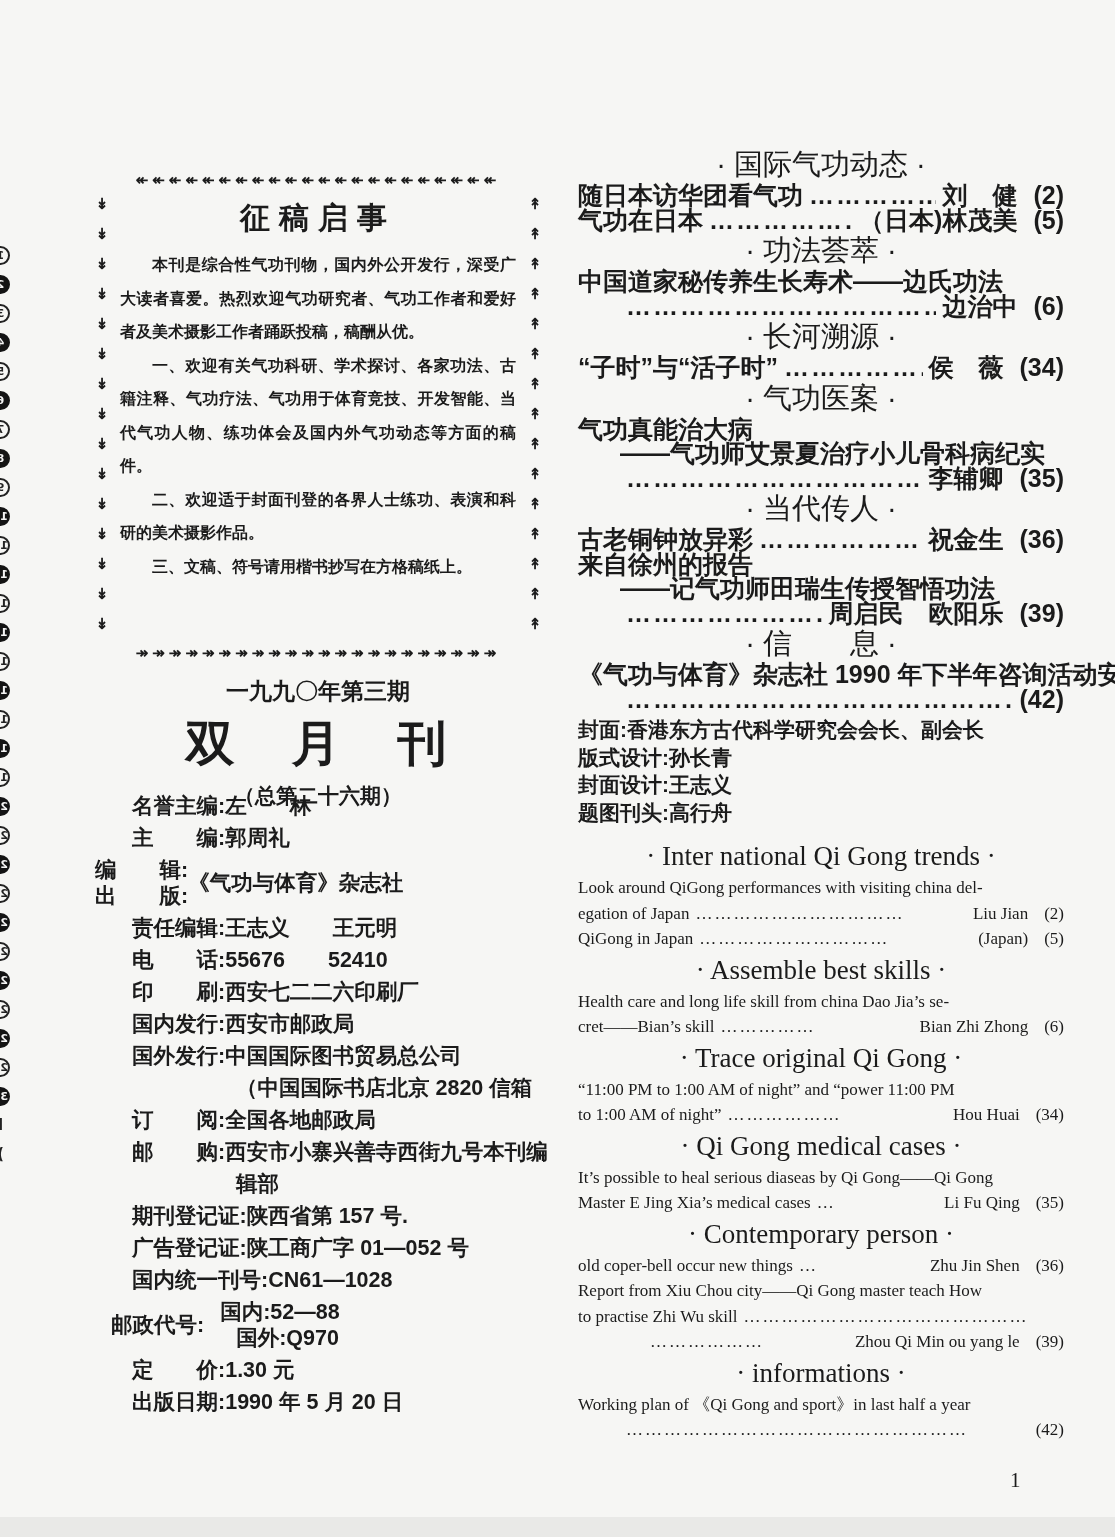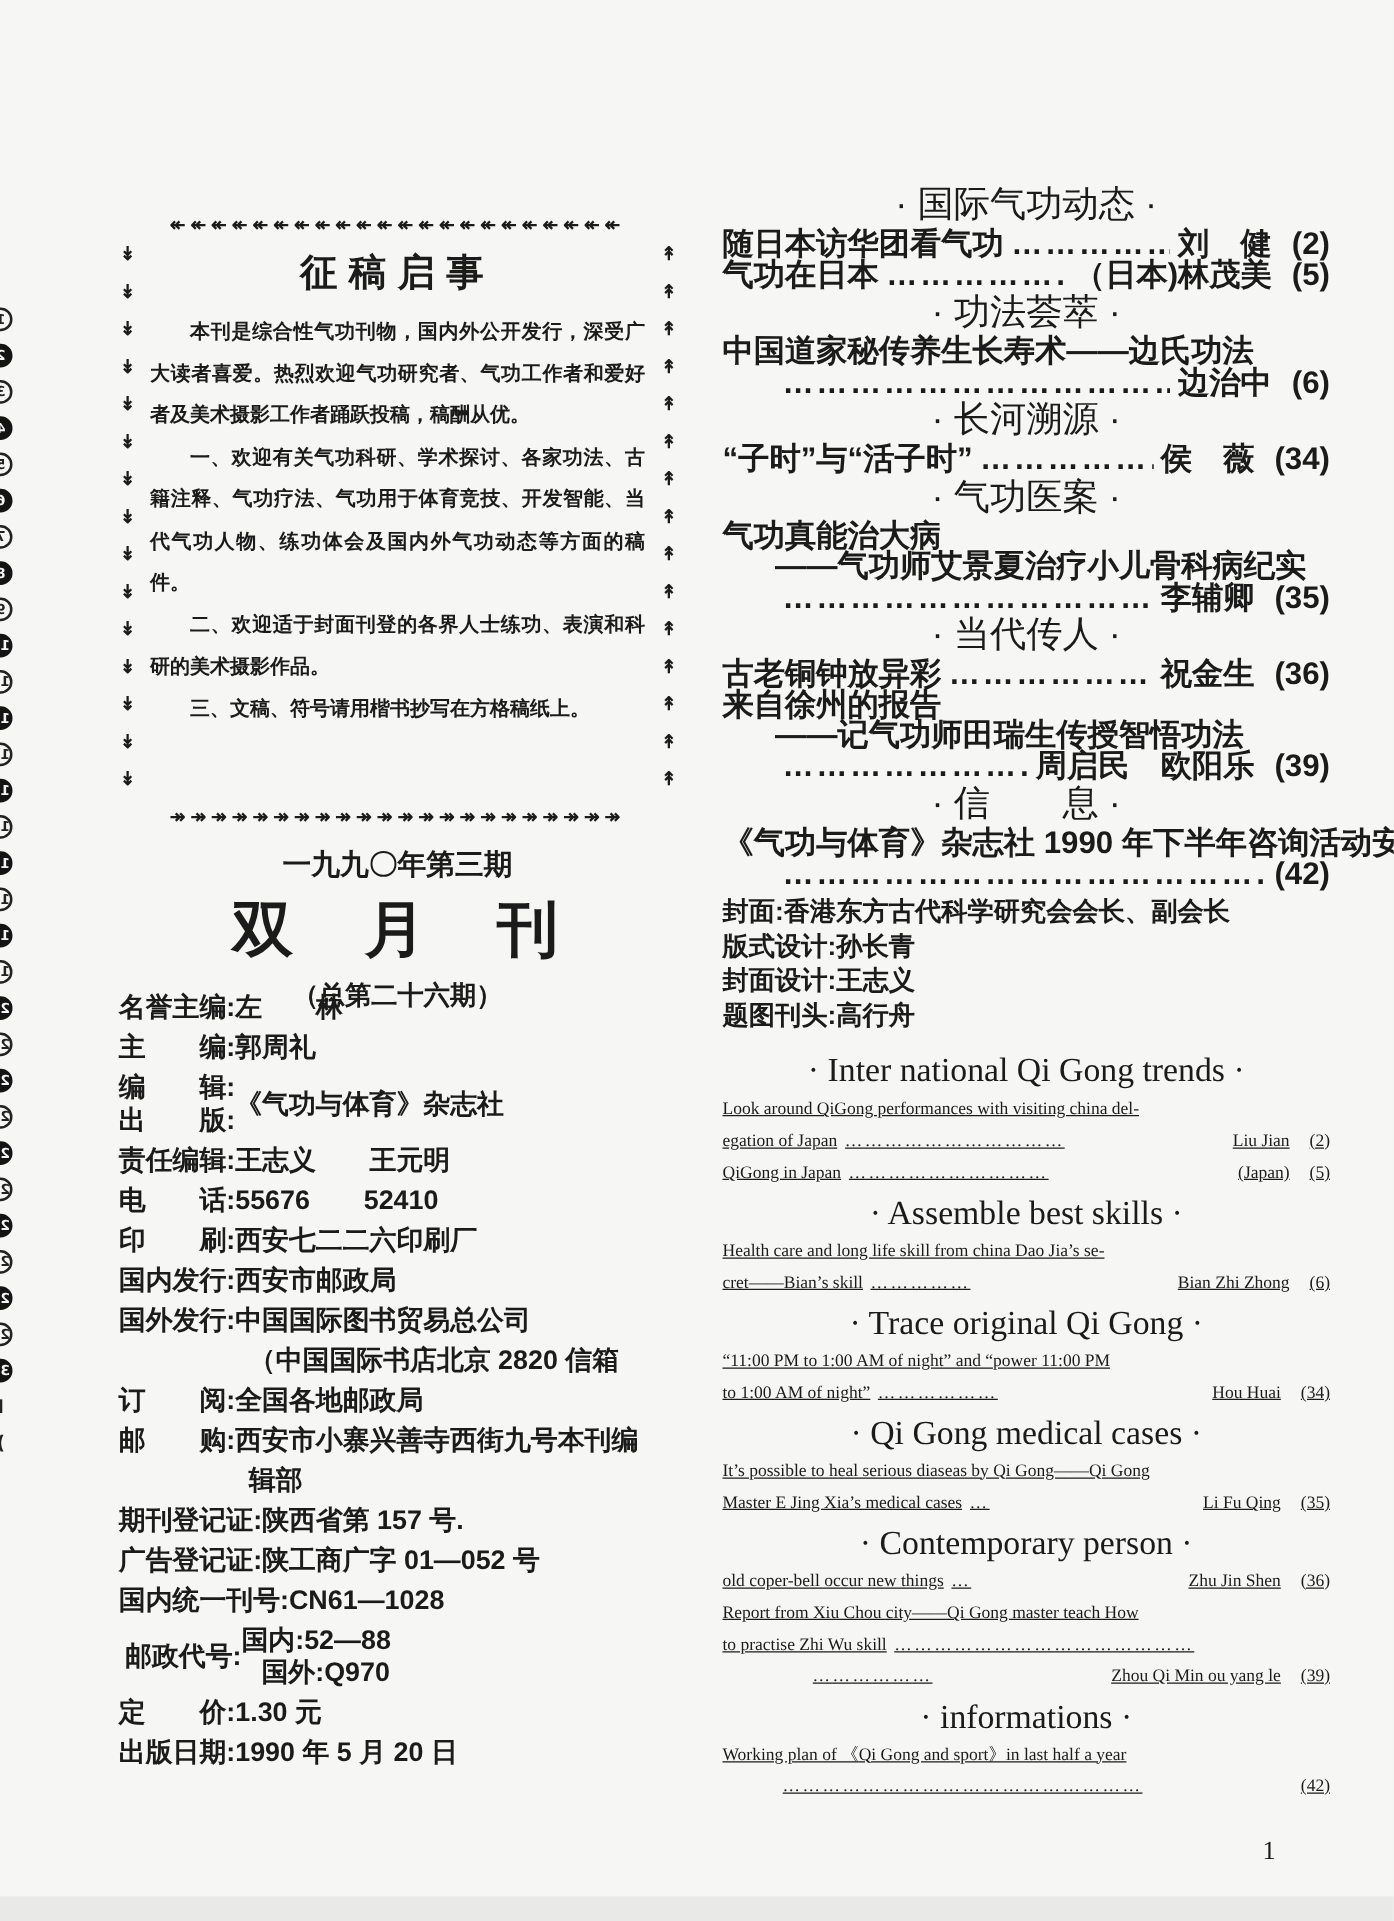--- a/index.html
+++ b/index.html
@@ -35,39 +35,39 @@
     text-indent:2em;text-align:justify;}
 
   
   .issue{position:absolute;left:95px;top:676px;width:446px;text-align:center;font-weight:bold;}
   .i1{font-size:23px;}
   .i2{font-size:49px;letter-spacing:4px;margin-top:4px;}
   .i3{font-size:21px;margin-top:5px;}
 
   
   .colophon{position:absolute;left:95px;top:790px;width:472px;font-weight:bold;font-size:21.5px;}
-  .row{display:flex;line-height:32px;align-items:flex-start;}
+  .row{display:flex;line-height:32px;align-items:flex-start;margin-left:37px;}
   .lab,.val{white-space:pre;}
   .cont{padding-left:104px;}
   .dual{align-items:center;margin:3px 0;}
   .dual .dl div{line-height:26px;white-space:pre;}
   .dual .dv{white-space:pre;}
-  .dual2{align-items:center;margin:3px 5px;}
+  .dual2{align-items:center;margin:3px 16px;gap:16px;}
   .dual2 .dvs div{line-height:26px;white-space:pre;}
   .dual2 .dvs div + div{padding-left:16px;}
 
   
   .toc{position:absolute;left:578px;top:146px;width:486px;}
   .sec-t{text-align:center;font-weight:normal;}
   .sec-t::before{content:"· ";} .sec-t::after{content:" ·";}
   .cn .sec-t{font-size:29px;line-height:37px;font-family:"Liberation Sans",sans-serif;}
   .cn .tl{font-size:25px;line-height:24.5px;font-weight:bold;font-family:"Liberation Sans",sans-serif;}
   .en-part{margin-top:12px;}
   .en .sec-t{font-size:27px;line-height:37px;font-family:"Liberation Serif",serif;}
-  .en .tl{font-size:14px;line-height:25.5px;font-family:"Liberation Serif",serif;text-decoration:underline;}
+  .en .tl{font-size:17px;line-height:25.5px;font-family:"Liberation Serif",serif;}
   .tl{display:flex;align-items:baseline;}
   .tl[data-indent="1"]{padding-left:42px;}
   .tl[data-indent="2"]{padding-left:66px;}
   .t,.au,.pg{white-space:pre;}
   .dots{flex:1 1 auto;overflow:hidden;white-space:nowrap;margin:0 6px;letter-spacing:2px;}
   .dots:empty{margin:0;}
   .au{margin-right:16px;}
   .au:empty{margin-right:0;}
   .credits{margin:5px 0 2px;}
   .cr{font-size:21px;line-height:27.5px;font-weight:bold;white-space:pre;}

